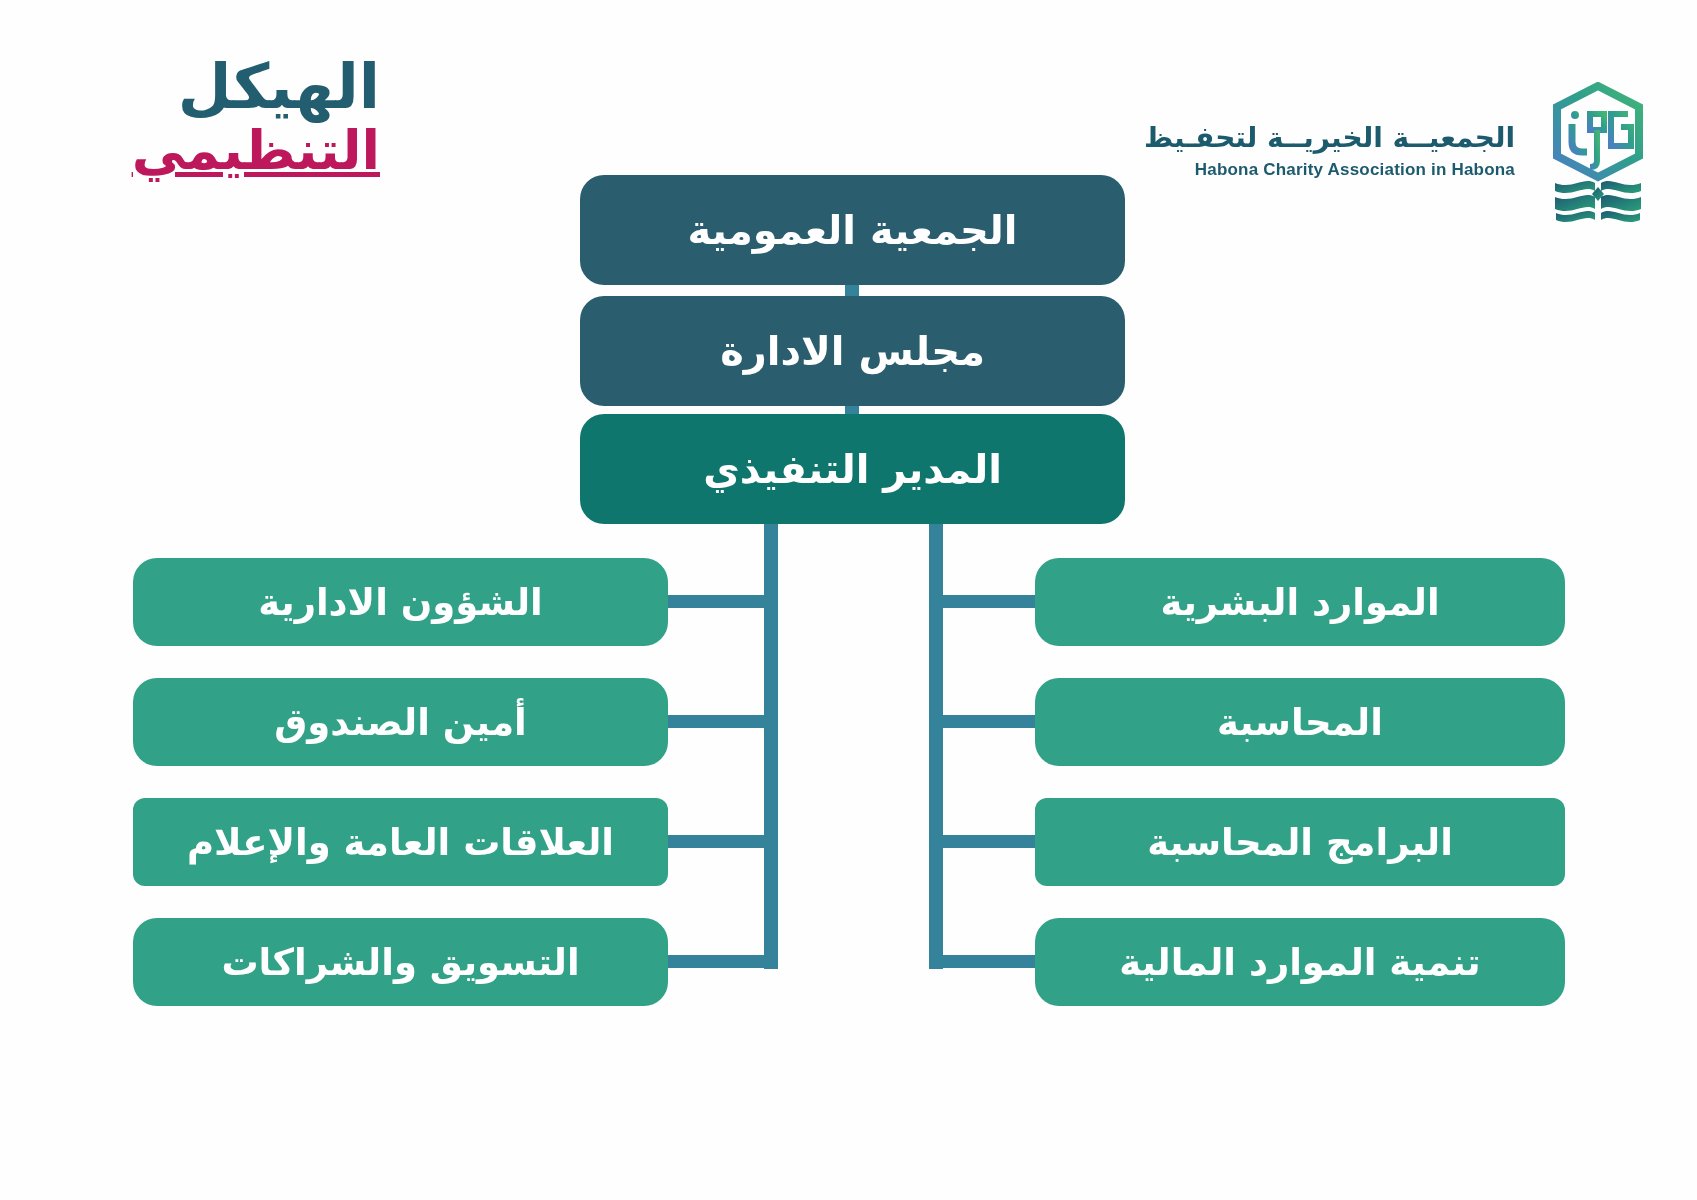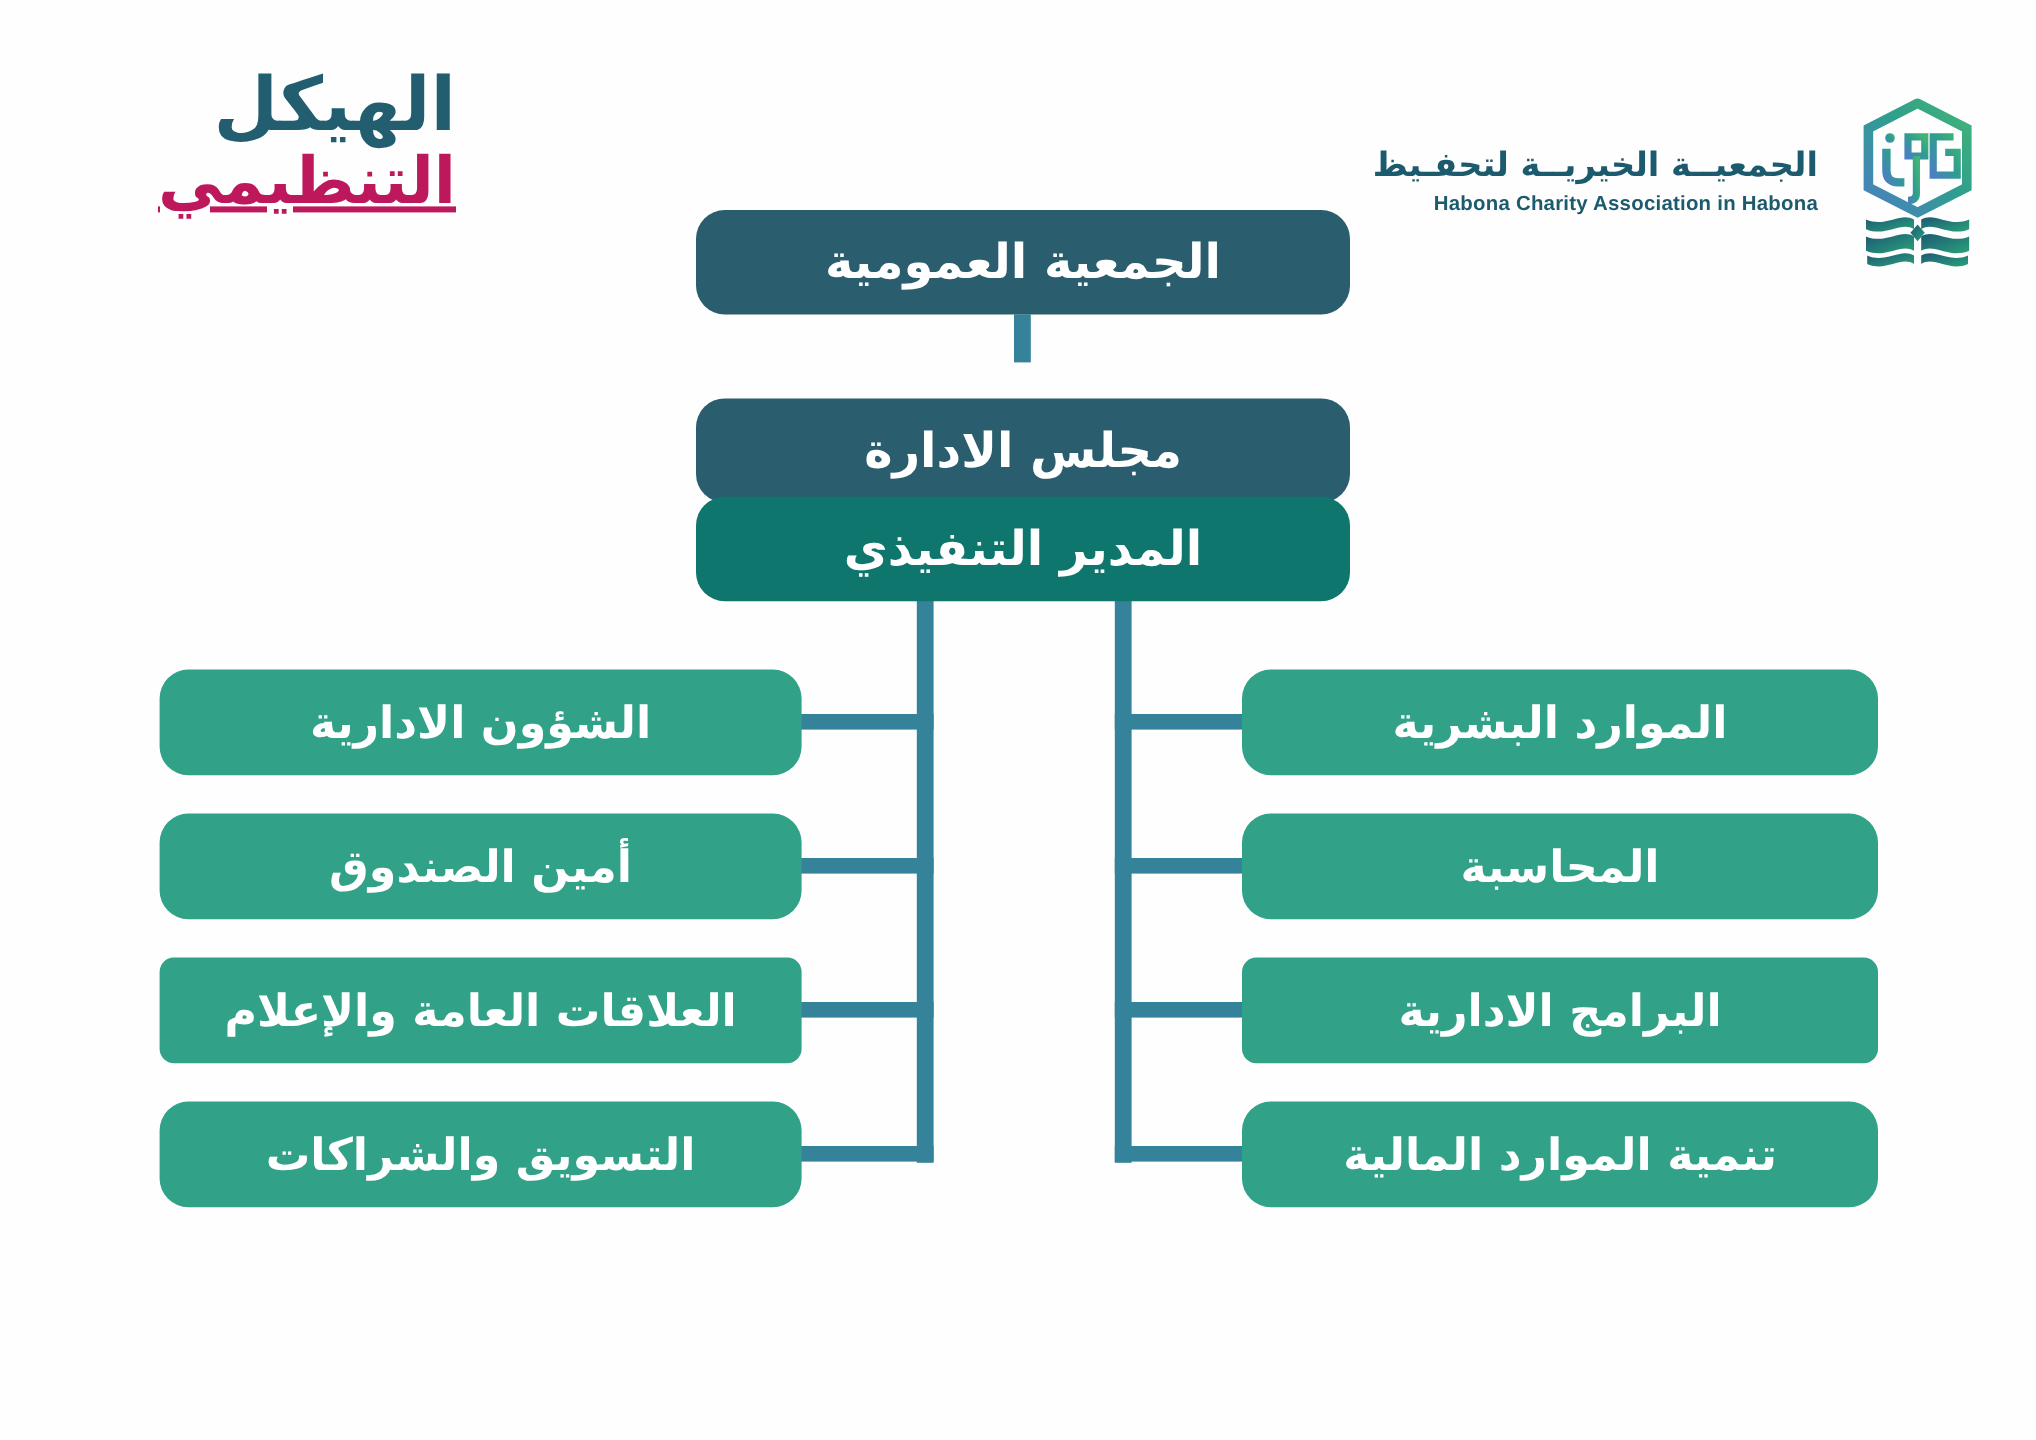--- a/index.html
+++ b/index.html
@@ -42,23 +42,23 @@
   .node{
     position:absolute;z-index:2;
     display:flex;align-items:center;justify-content:center;
     color:#ffffff;font-weight:bold;direction:rtl;white-space:nowrap;
     border-radius:24px;
   }
   .node.dark{background:#2a5e6e;}
   .node.blue{background:#0f766e;}
   .node.green{background:#31a188;}
 
-  .node.center{left:580px;width:545px;height:87px;font-size:40px;}
+  .node.center{left:580px;width:545px;height:110px;font-size:40px;}
   .node.c1{top:175px;}
-  .node.c2{top:296px;margin-top:36px;}
+  .node.c2{top:296px;}
   .node.c3{top:414px;}
 
   .node.side{height:88px;font-size:37px;}
   .node.left{left:133px;width:535px;}
   .node.right{left:1035px;width:530px;}
   .node.r1{top:558px;}
   .node.r2{top:678px;}
   .node.r3{top:798px;border-radius:12px;}
   .node.r4{top:918px;}
 
@@ -136,16 +136,16 @@
   <div class="node center dark c2">مجلس الادارة</div>
   <div class="node center blue c3">المدير التنفيذي</div>
 
   <div class="node side green left r1">الشؤون الادارية</div>
   <div class="node side green left r2">أمين الصندوق</div>
   <div class="node side green left r3">العلاقات العامة والإعلام</div>
   <div class="node side green left r4">التسويق والشراكات</div>
 
   <div class="node side green right r1">الموارد البشرية</div>
   <div class="node side green right r2">المحاسبة</div>
-  <div class="node side green right r3">البرامج الادارية</div>
+  <div class="node side green right r3">البرامج المحاسبة</div>
   <div class="node side green right r4">تنمية الموارد المالية</div>
 
 </div>
 
 </body></html>

